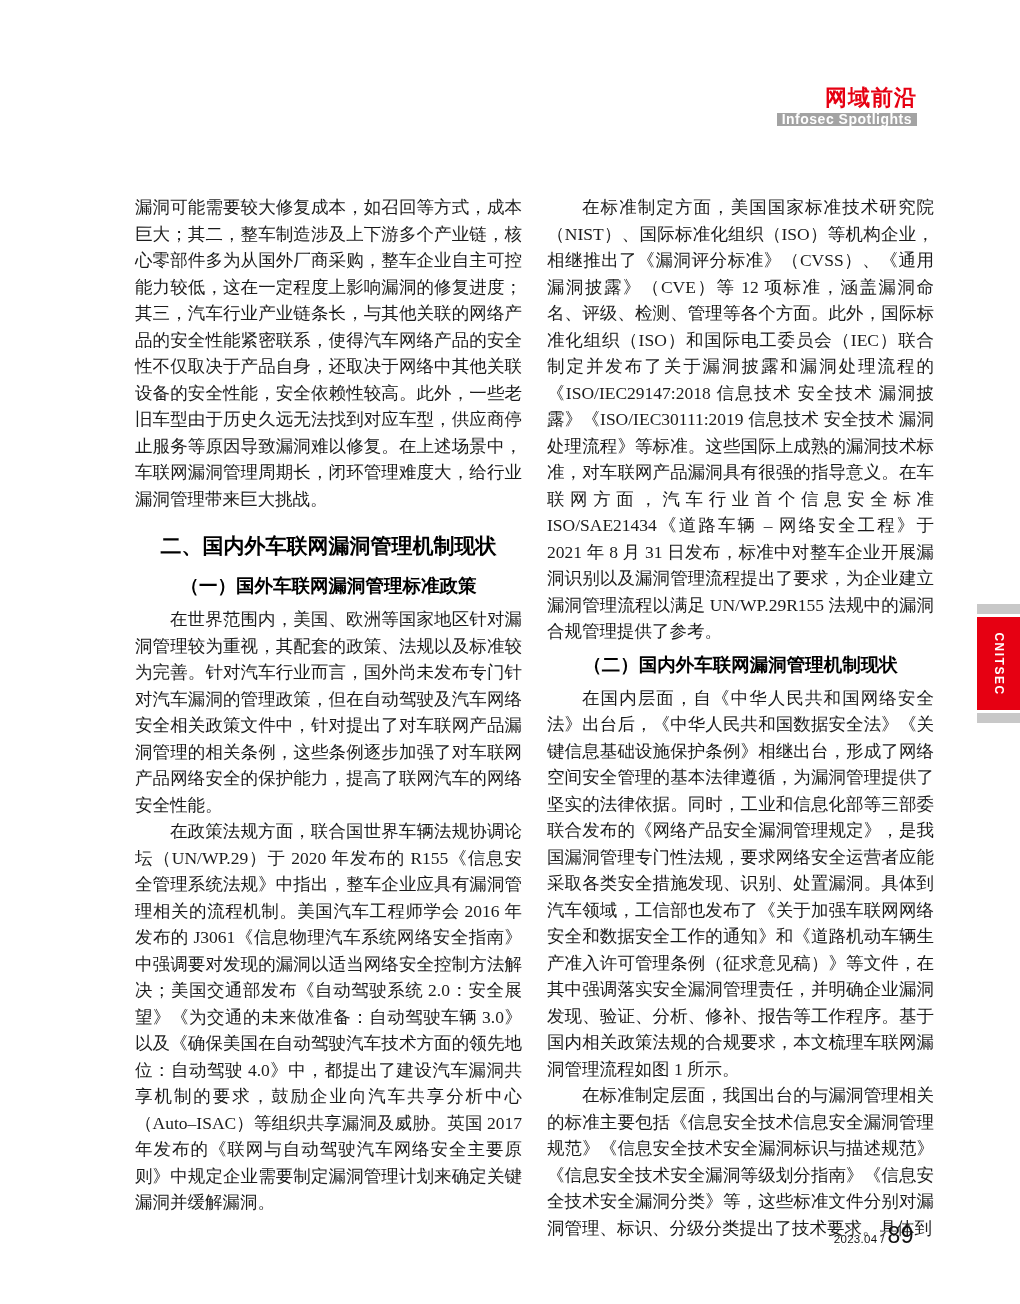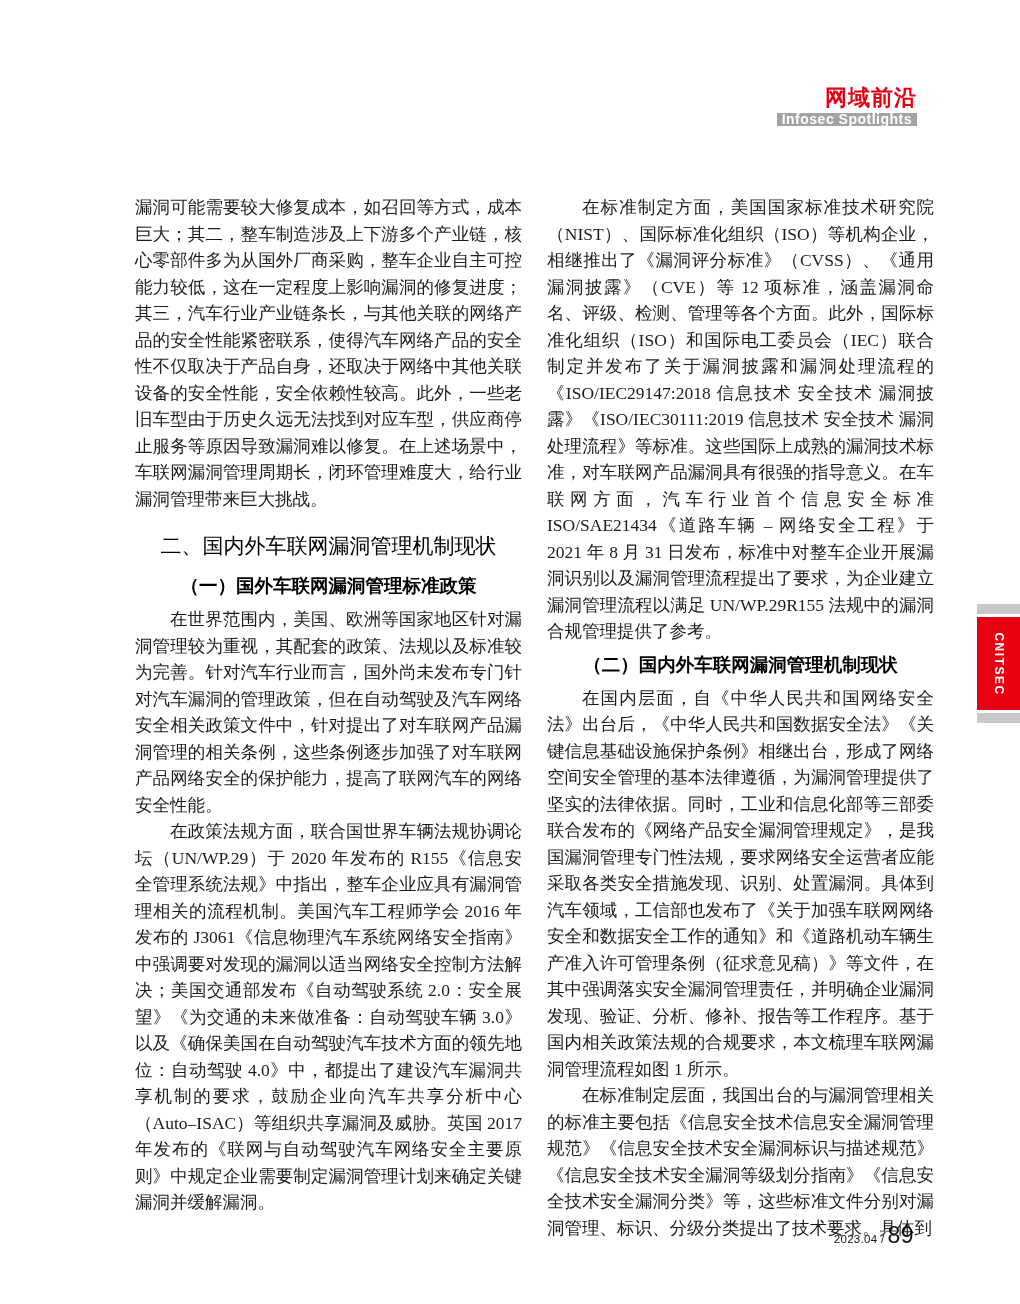--- a/index.html
+++ b/index.html
@@ -49,21 +49,21 @@
     font-size:17.5px;
     line-height:26.5px;
     text-align:justify;
     text-justify:inter-character;
     color:#1b1b1b;
   }
   .block.para { text-indent:2em; }
   .block.para-noindent { text-indent:0; }
   .block.h1 {
     font-family:"Liberation Sans", sans-serif;
-    font-weight:normal;
+    font-weight:bold;
     font-size:21px; line-height:28px;
     text-align:center;
     margin:20px 0 13px 0;
     color:#000000;
   }
   .block.h2 {
     font-family:Liberation Sans, sans-serif;
     font-weight:bold;
     font-size:18.5px; line-height:26px;
     text-align:center;

